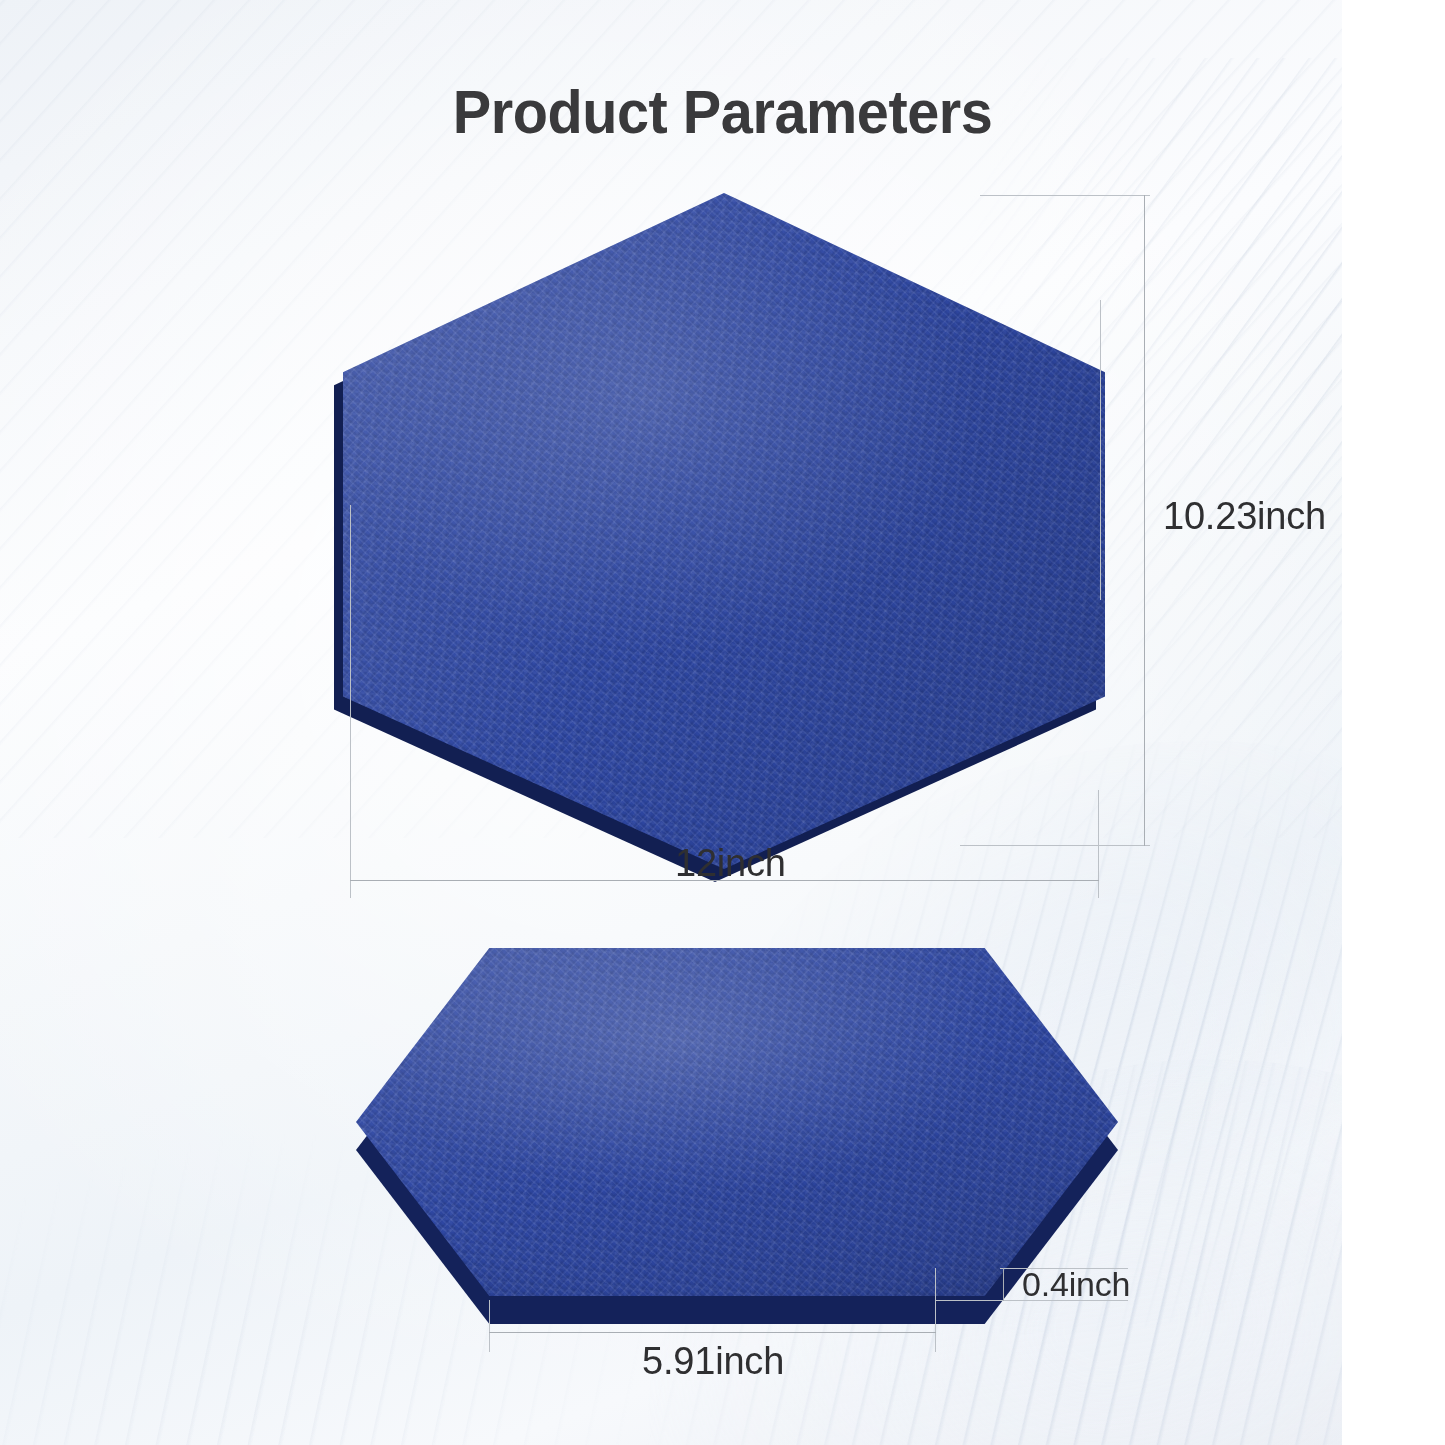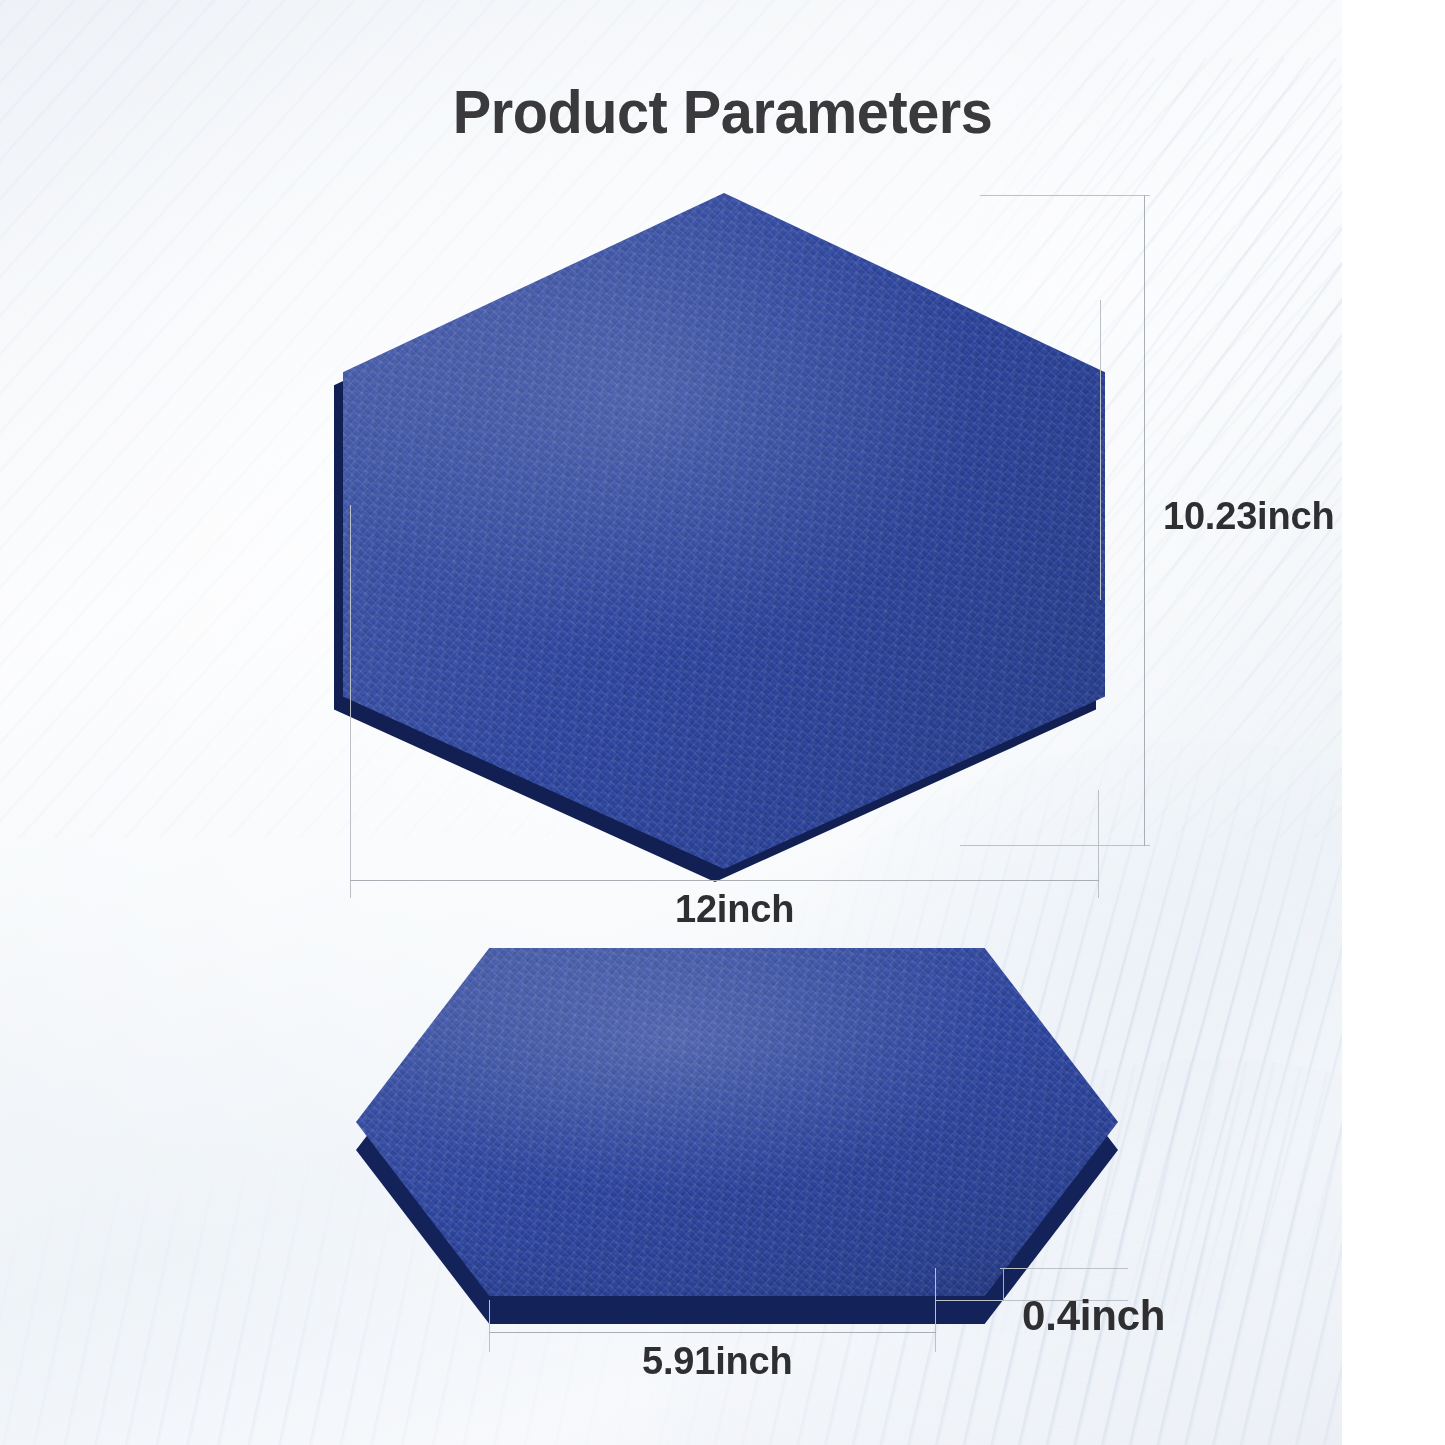--- a/index.html
+++ b/index.html
@@ -277,27 +277,26 @@
     background: #a9aeb4;
   }
   .dline.h { height: 1px; }
   .dline.v { width: 1px; }
   .dline.faint { background: #bcc1c7; }
 
   .dim-label {
     position: absolute;
     color: #2f2f31;
     font-size: 38px;
-    font-weight: 700;
+    font-weight: 400;
     white-space: nowrap;
     letter-spacing: -0.2px;
   }
   .dim-label.small {
-    font-size: 42px;
-    margin-top: 27px;
+    font-size: 34px;
   }
 </style>
 </head>
 <body>
 
 <div id="stage">
 
   <div class="bg-base"></div>
   <div class="bg-streaks-top"></div>
   <div class="bg-streaks-right"></div>
@@ -326,21 +325,21 @@
   <div class="dline v" style="left:1144px; top:195px; height:651px;"></div>
 
   <div class="dim-label" style="left:1163px; top:495px;">10.23inch</div>
 
   <div class="dline v faint" style="left:350px; top:505px; height:393px;"></div>
 
   <div class="dline v faint" style="left:1098px; top:790px; height:108px;"></div>
 
   <div class="dline h" style="left:350px; top:880px; width:749px;"></div>
 
-  <div class="dim-label" style="left:675px; top:888px;">12inch</div>
+  <div class="dim-label" style="left:675px; top:842px;">12inch</div>
 
   <div class="hex-bot-wrap">
     <div class="hex-bot-thick"></div>
     <div class="hex-bot-face">
       <div class="felt"></div>
       <div class="shade"></div>
       <div class="rim"></div>
     </div>
   </div>
 

